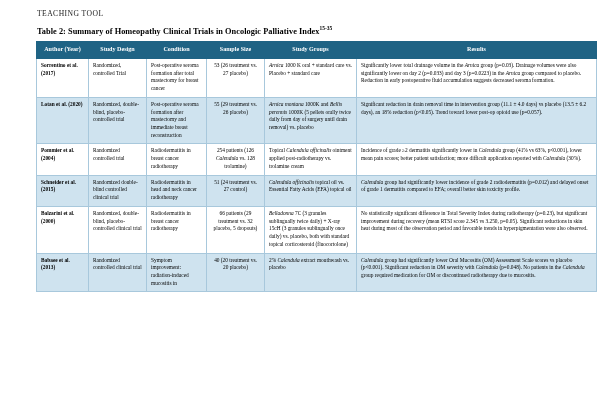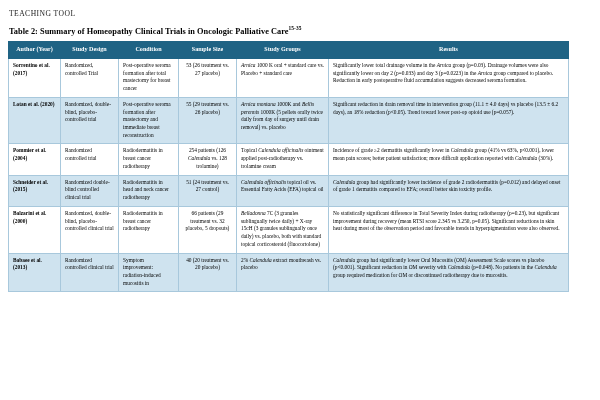--- a/index.html
+++ b/index.html
@@ -13,21 +13,21 @@
     height: 400px;
     overflow: hidden;
     font-family: "Liberation Serif", "DejaVu Serif", serif;
     color: #000000;
   }
   .page {
     position: relative;
     width: 600px;
     height: 400px;
     box-sizing: border-box;
-    padding: 9px 20px 0 8px;
+    padding: 9px 20px 0 36px;
   }
   .running-head {
     font-size: 7.6px;
     letter-spacing: 0.45px;
     font-weight: 400;
     color: #1a1a1a;
     margin: 0 0 9px 1px;
   }
   .table-caption {
     font-size: 8.3px;
@@ -93,21 +93,21 @@
   .cell-p { margin: 0; }
 </style>
 </head>
 <body>
 
 <div class="page">
 
   <div class="running-head">TEACHING TOOL</div>
 
   <div class="table-caption">
-    <span>Table 2: Summary of Homeopathy Clinical Trials in Oncologic Palliative Care</span><sup>15-35</sup>
+    <span>Table 2: Summary of Homeopathy Clinical Trials in Oncologic Palliative Index</span><sup>15-35</sup>
   </div>
 
   <table class="trials">
     <colgroup>
       <col class="c-author">
       <col class="c-design">
       <col class="c-cond">
       <col class="c-sample">
       <col class="c-groups">
       <col class="c-results">

